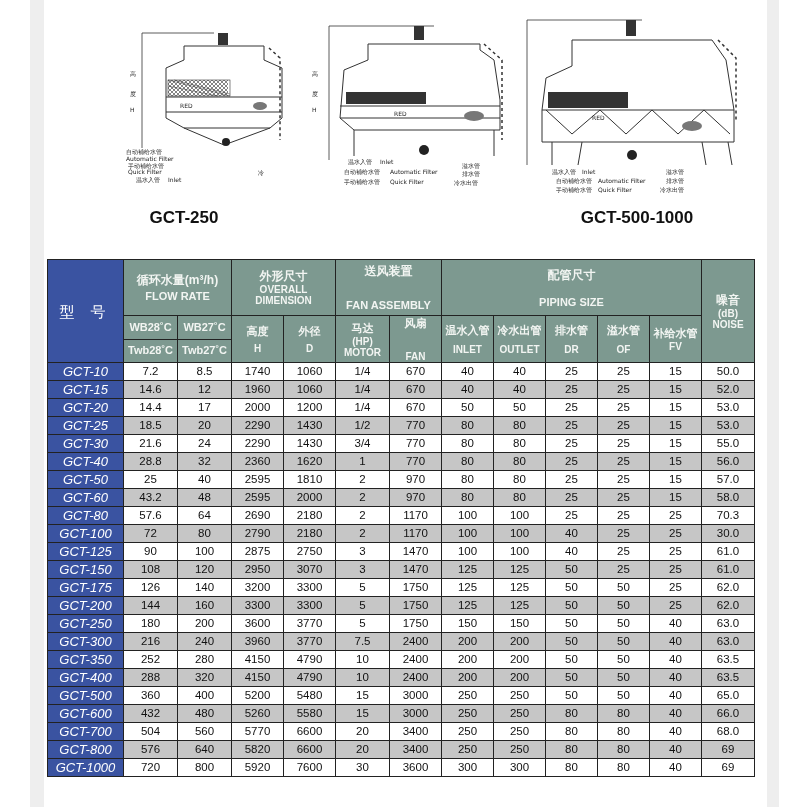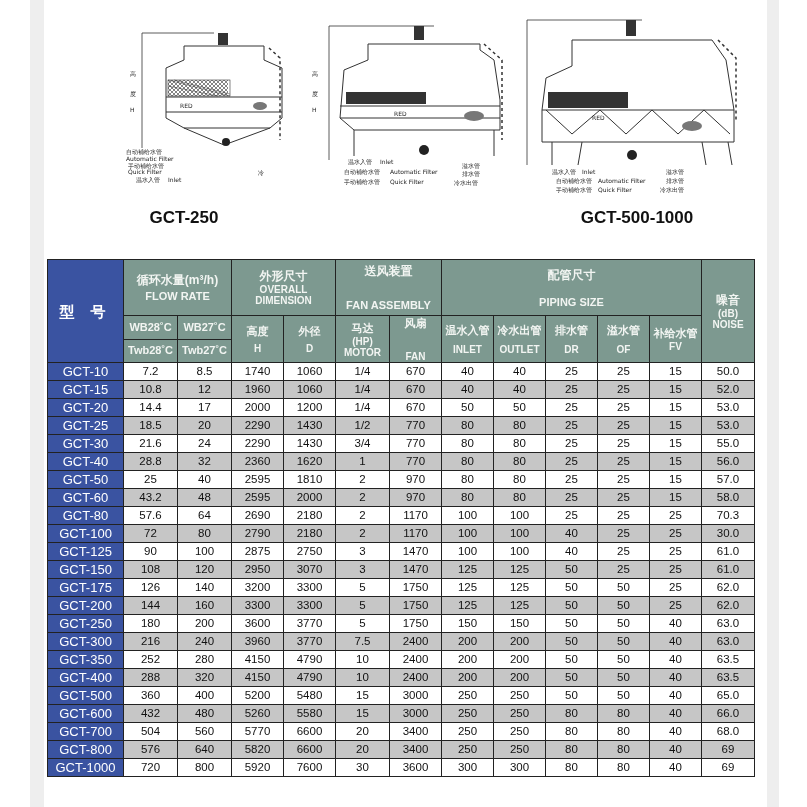--- a/index.html
+++ b/index.html
@@ -25,24 +25,24 @@
 
   table.spec {
     position: absolute; left: 47px; top: 259px;
     border-collapse: collapse;
     font-size: 11.5px; color: #111;
   }
   table.spec td, table.spec th {
     border: 1.5px solid #222; padding: 0; text-align: center; height: 17px; line-height: 15px;
   }
   th.h { background: #7d9990; color: #f2f5f2; font-weight: bold; font-size: 12px; }
-  th.hmodel { background: #3a53a1; color: #ffffff; font-size: 15px; letter-spacing: 6px; font-weight: bold; }
+  th.hmodel { background: #3a53a1; color: #ffffff; font-size: 15px; letter-spacing: 6px; font-weight: normal; }
   th.sub { font-size: 11px; line-height: 12px; }
   .en { display: block; font-size: 10px; line-height: 11px; }
-  td.model { background: #3a53a1; color: #ffffff; text-align: left; padding-left: 4px; font-size: 13px; }
+  td.model { background: #3a53a1; color: #ffffff; text-align: left; padding-left: 4px; font-size: 13px; font-style: italic; }
   tr.odd td.v { background: #ffffff; }
   tr.even td.v { background: #c6c6c6; }
 </style>
 </head>
 <body>
 
 <div class="side-strip left"></div>
 <div class="side-strip right"></div>
 
 <div class="diagrams">
@@ -242,21 +242,21 @@
         <td class="v">670</td>
         <td class="v">40</td>
         <td class="v">40</td>
         <td class="v">25</td>
         <td class="v">25</td>
         <td class="v">15</td>
         <td class="v">50.0</td>
       </tr>
       <tr class="even">
         <td class="model">GCT-15</td>
-        <td class="v">10.8</td>
+        <td class="v">14.6</td>
         <td class="v">12</td>
         <td class="v">1960</td>
         <td class="v">1060</td>
         <td class="v">1/4</td>
         <td class="v">670</td>
         <td class="v">40</td>
         <td class="v">40</td>
         <td class="v">25</td>
         <td class="v">25</td>
         <td class="v">15</td>

